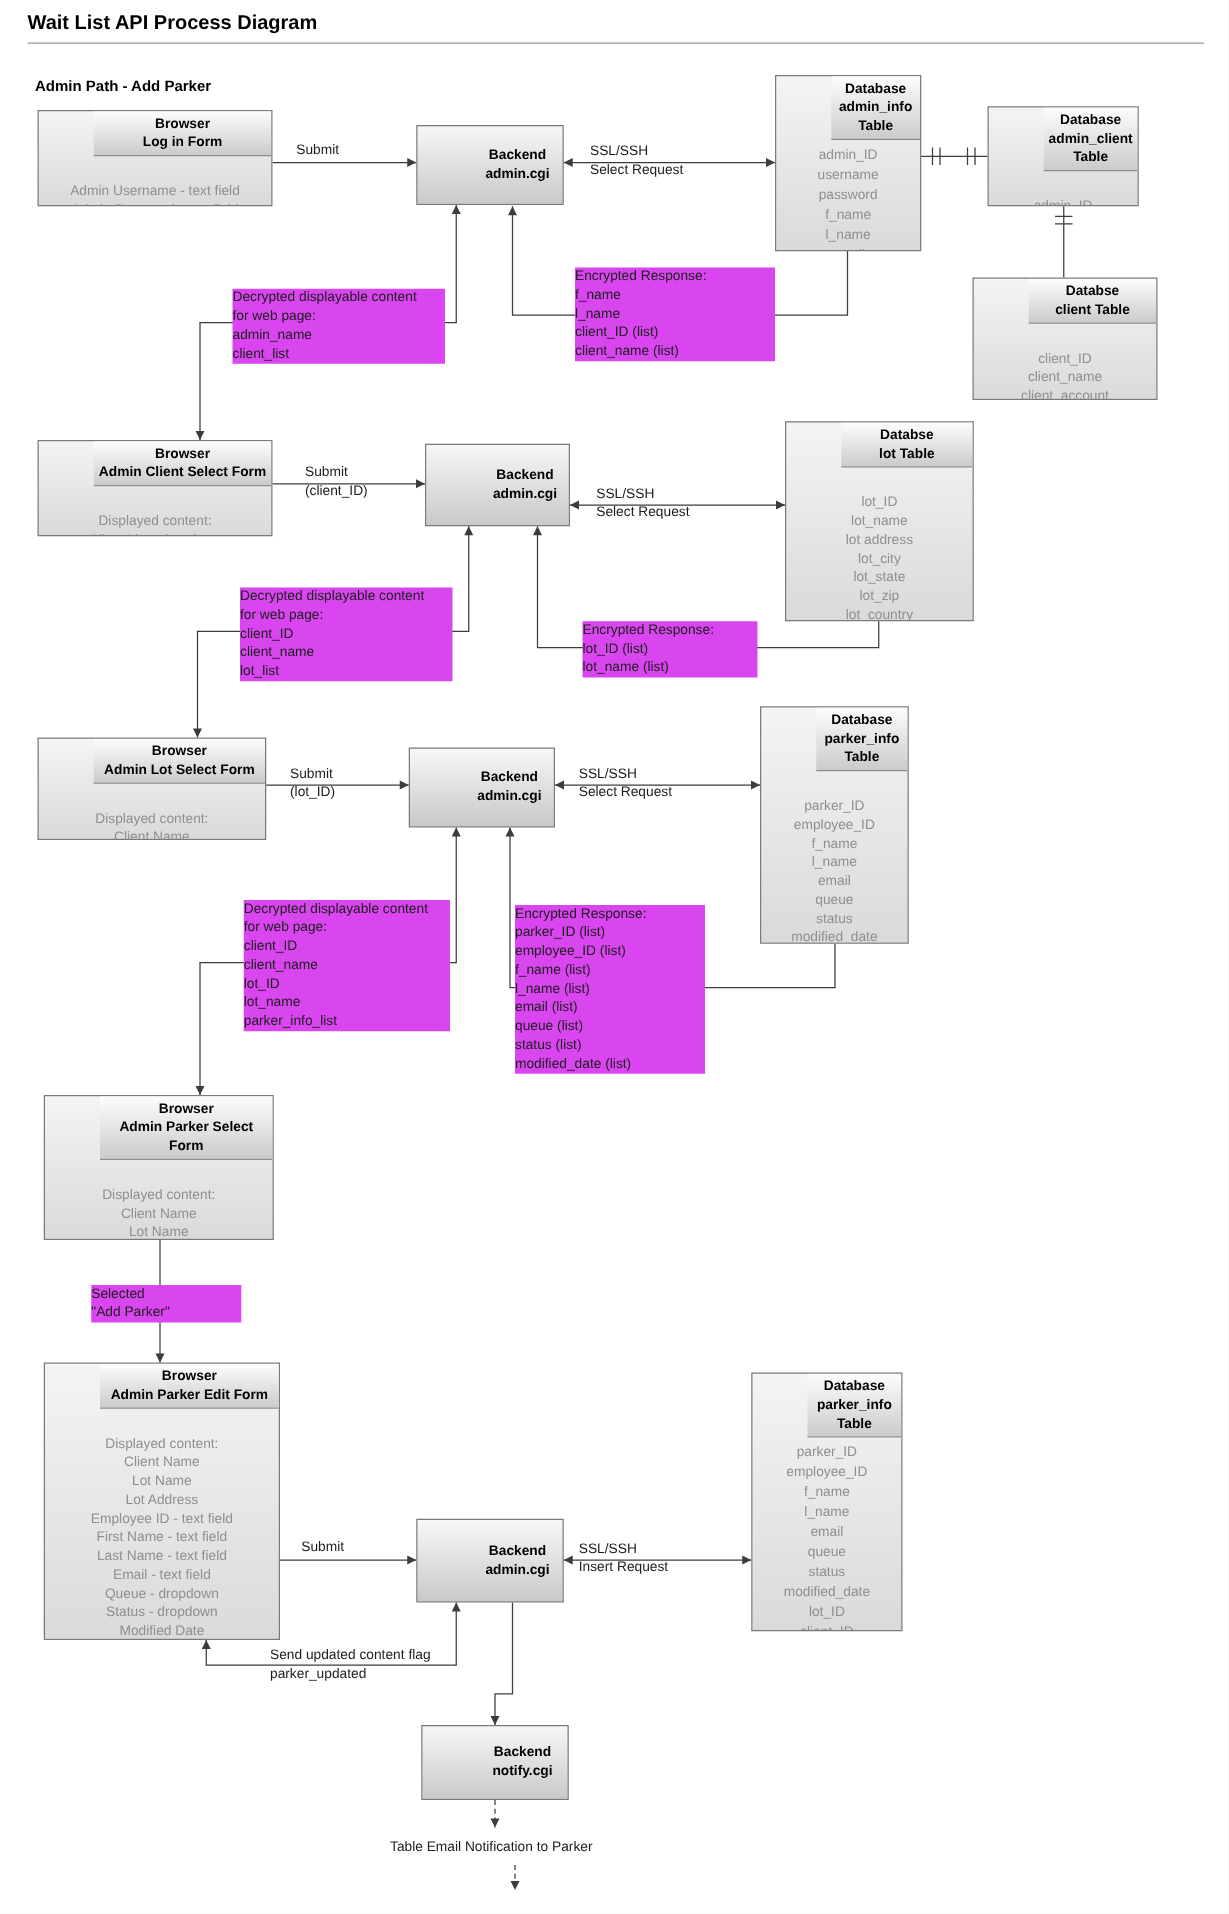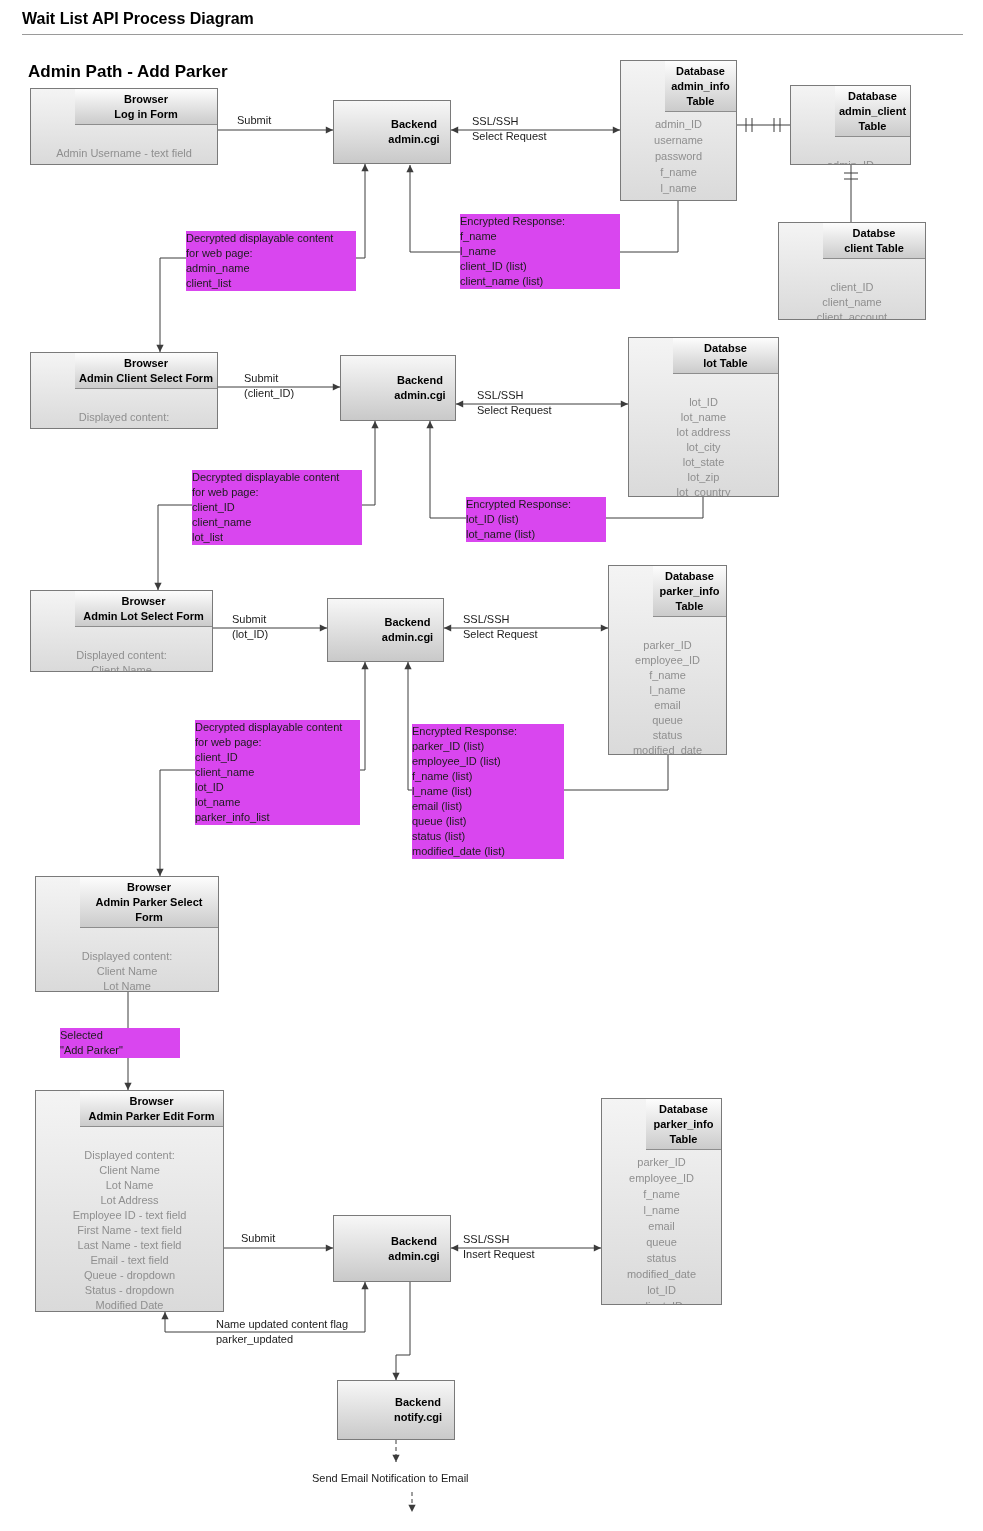--- a/index.html
+++ b/index.html
@@ -8,21 +8,21 @@
     font-family:"Liberation Sans","DejaVu Sans",sans-serif;
     outline:1px solid #d5d5d5; overflow:hidden;
   }
   .page-title {
     position:absolute; left:22px; top:10px; font-size:16px; font-weight:600; color:#000;
   }
   .title-rule {
     position:absolute; left:22px; right:20px; top:34px; border-top:1px solid #9a9a9a; height:0;
   }
   .section-heading {
-    position:absolute; left:28px; top:62px; font-size:17px; font-weight:bold; color:#000;
+    position:absolute; left:28px; top:62px; font-size:12px; font-weight:bold; color:#000;
   }
   svg.wires { position:absolute; left:0; top:0; z-index:1; }
   .node {
     position:absolute; box-sizing:border-box; border:1px solid #7a7a7a;
     background:linear-gradient(180deg,#f4f4f4,#dadada);
     font-size:11px; text-align:center; overflow:hidden; z-index:2;
   }
   .node .hdr {
     font-weight:bold; color:#000; line-height:15px; padding:3px 1px 2px 1px;
     background:linear-gradient(180deg,#fdfdfd,#cbcbcb); border-bottom:1px solid #8d8d8d;margin-left:44px;
@@ -266,23 +266,23 @@
 status (list)
 modified_date (list)</div>
   <div class="lbl bg" style="left:195px;top:720px;width:165px">Decrypted displayable content
 for web page:
 client_ID
 client_name
 lot_ID
 lot_name
 parker_info_list</div>
 
-  <div class="lbl bg" style="left:60px;top:1028px;width:120px">Selected
+  <div class="lbl bg" style="left:73px;top:1028px;width:120px">Selected
 "Add Parker"</div>
 
   <div class="lbl" style="left:241px;top:1231px;width:80px">Submit</div>
   <div class="lbl" style="left:463px;top:1232px;width:130px">SSL/SSH
 Insert Request</div>
-  <div class="lbl" style="left:216px;top:1317px;width:160px">Name updated content flag
+  <div class="lbl" style="left:216px;top:1317px;width:160px">Send updated content flag
 parker_updated</div>
-  <div class="lbl" style="left:312px;top:1471px;width:200px">Send Email Notification to Email</div>
+  <div class="lbl" style="left:312px;top:1471px;width:200px">Table Email Notification to Parker</div>
 
 </div>
 
 </body></html>

